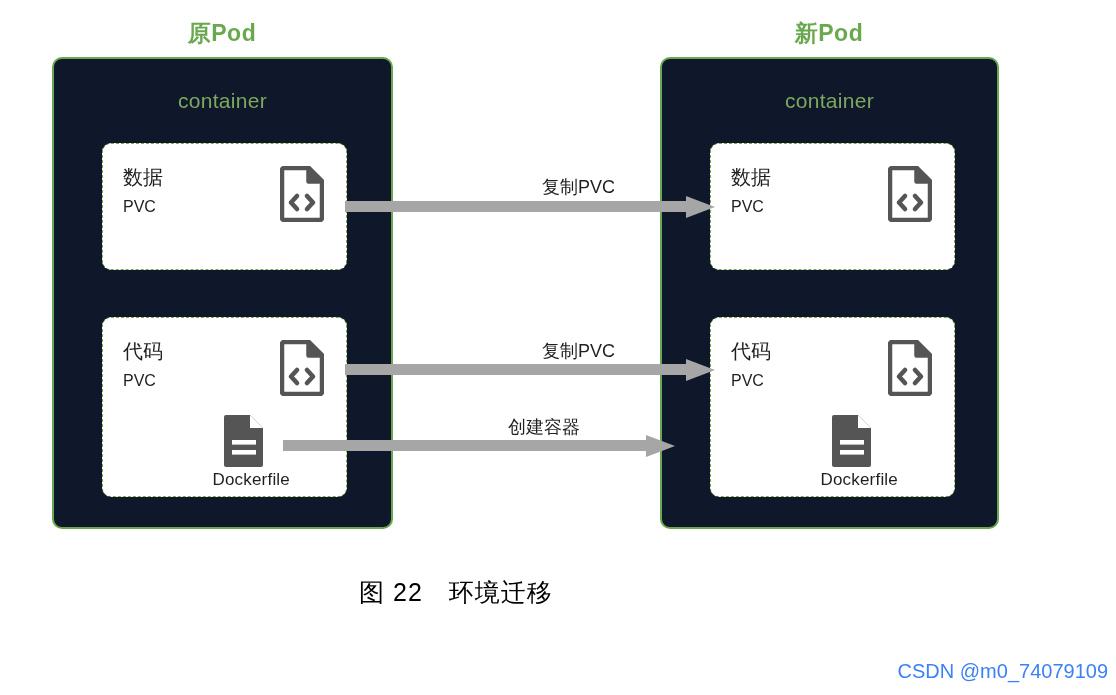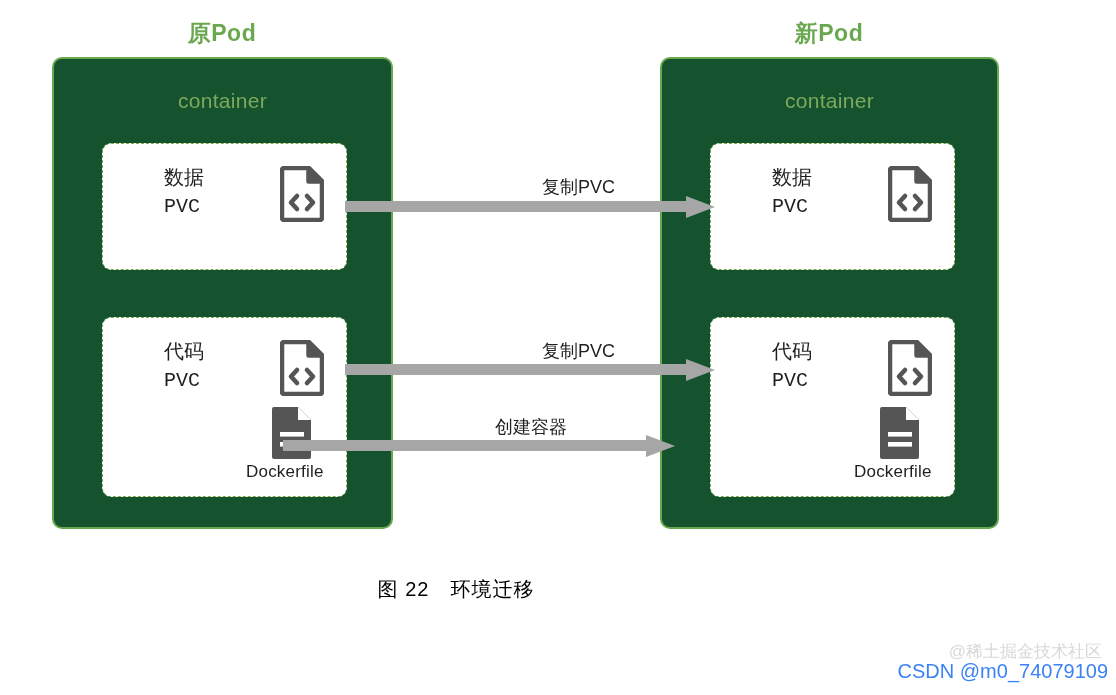--- a/index.html
+++ b/index.html
@@ -30,21 +30,21 @@
     white-space: nowrap;
   }
   #pod-title-old { left: 52px; width: 340px; top: 18px; }
   #pod-title-new { left: 660px; width: 338px; top: 18px; }
 
   
   .pod-box {
     position: absolute;
     border: 2.5px solid #6aa84f;
     border-radius: 10px;
-    background: #14532d;
+    background: #0f172a;
     box-sizing: border-box;
   }
   #pod-old { left: 52px;  top: 57px; width: 341px; height: 472px; }
   #pod-new { left: 660px; top: 57px; width: 339px; height: 472px; }
 
   .container-label {
     position: absolute;
     top: 30px;
     left: 0;
     width: 100%;
@@ -71,39 +71,37 @@
   #vol-new-code { left: 48px;  top: 258px; width: 245px; }
 
   .vol-text {
     position: absolute;
     left: 20px;
     top: 18px;
     font-size: 20px;
     line-height: 30px;
     color: #1f1f1f;
     white-space: nowrap;
-    margin-left: 41px;
-  }
-  .vol-text .l2 { font-size: 20px; font-family: Liberation Mono, monospace; }
+  }
+  .vol-text .l2 { font-size: 16px; }
 
   
   .icon-code {
     position: absolute;
     right: 22px;
     top: 22px;
     width: 44px;
     height: 56px;
   }
   .icon-docker-wrap {
     position: absolute;
     left: 95px;
-    top: 88px;
+    top: 96px;
     width: 92px;
-    text-align: left;
-    margin-left: 48px;
+    text-align: right;
   }
   .icon-docker {
     width: 42px;
     height: 54px;
     display: block;
     margin: 0 auto;
   }
   .docker-label {
     font-size: 17px;
     color: #1f1f1f;
@@ -126,21 +124,21 @@
     text-align: right;
   }
 
   
   #caption {
     position: absolute;
     left: 0;
     width: 912px;
     top: 576px;
     text-align: center;
-    font-size: 20px;
+    font-size: 25px;
     color: #000;
     letter-spacing: 1px;
   }
 
   
   .watermark {
     position: absolute;
     white-space: nowrap;
     color: #d8d8d8;
     pointer-events: none;
@@ -271,20 +269,19 @@
     </svg>
   </div>
   <div class="arrow-label" style="left:445px; top:339px; width:170px;">复制PVC</div>
 
   <div class="arrow" id="arrow-3" style="left:283px; top:435px; width:392px;">
     <svg width="392" height="22" viewBox="0 0 392 22" aria-hidden="true">
       <rect x="0" y="5" width="367" height="11" fill="#a6a6a6"></rect>
       <polygon points="363,0 392,11 363,22" fill="#a6a6a6"></polygon>
     </svg>
   </div>
-  <div class="arrow-label" style="left:395px; top:415px; width:172px;font-family:Liberation Mono, monospace;">创建容器</div>
+  <div class="arrow-label" style="left:408px; top:415px; width:172px;font-family:Liberation Mono, monospace;">创建容器</div>
 
   <div id="caption">图 22　环境迁移</div>
 
-  <div class="watermark" id="wm-juejin">@稀土掘金技术社区</div>
   <div class="watermark" id="wm-csdn">CSDN @m0_74079109</div>
 
 </div>
 
 </body></html>

